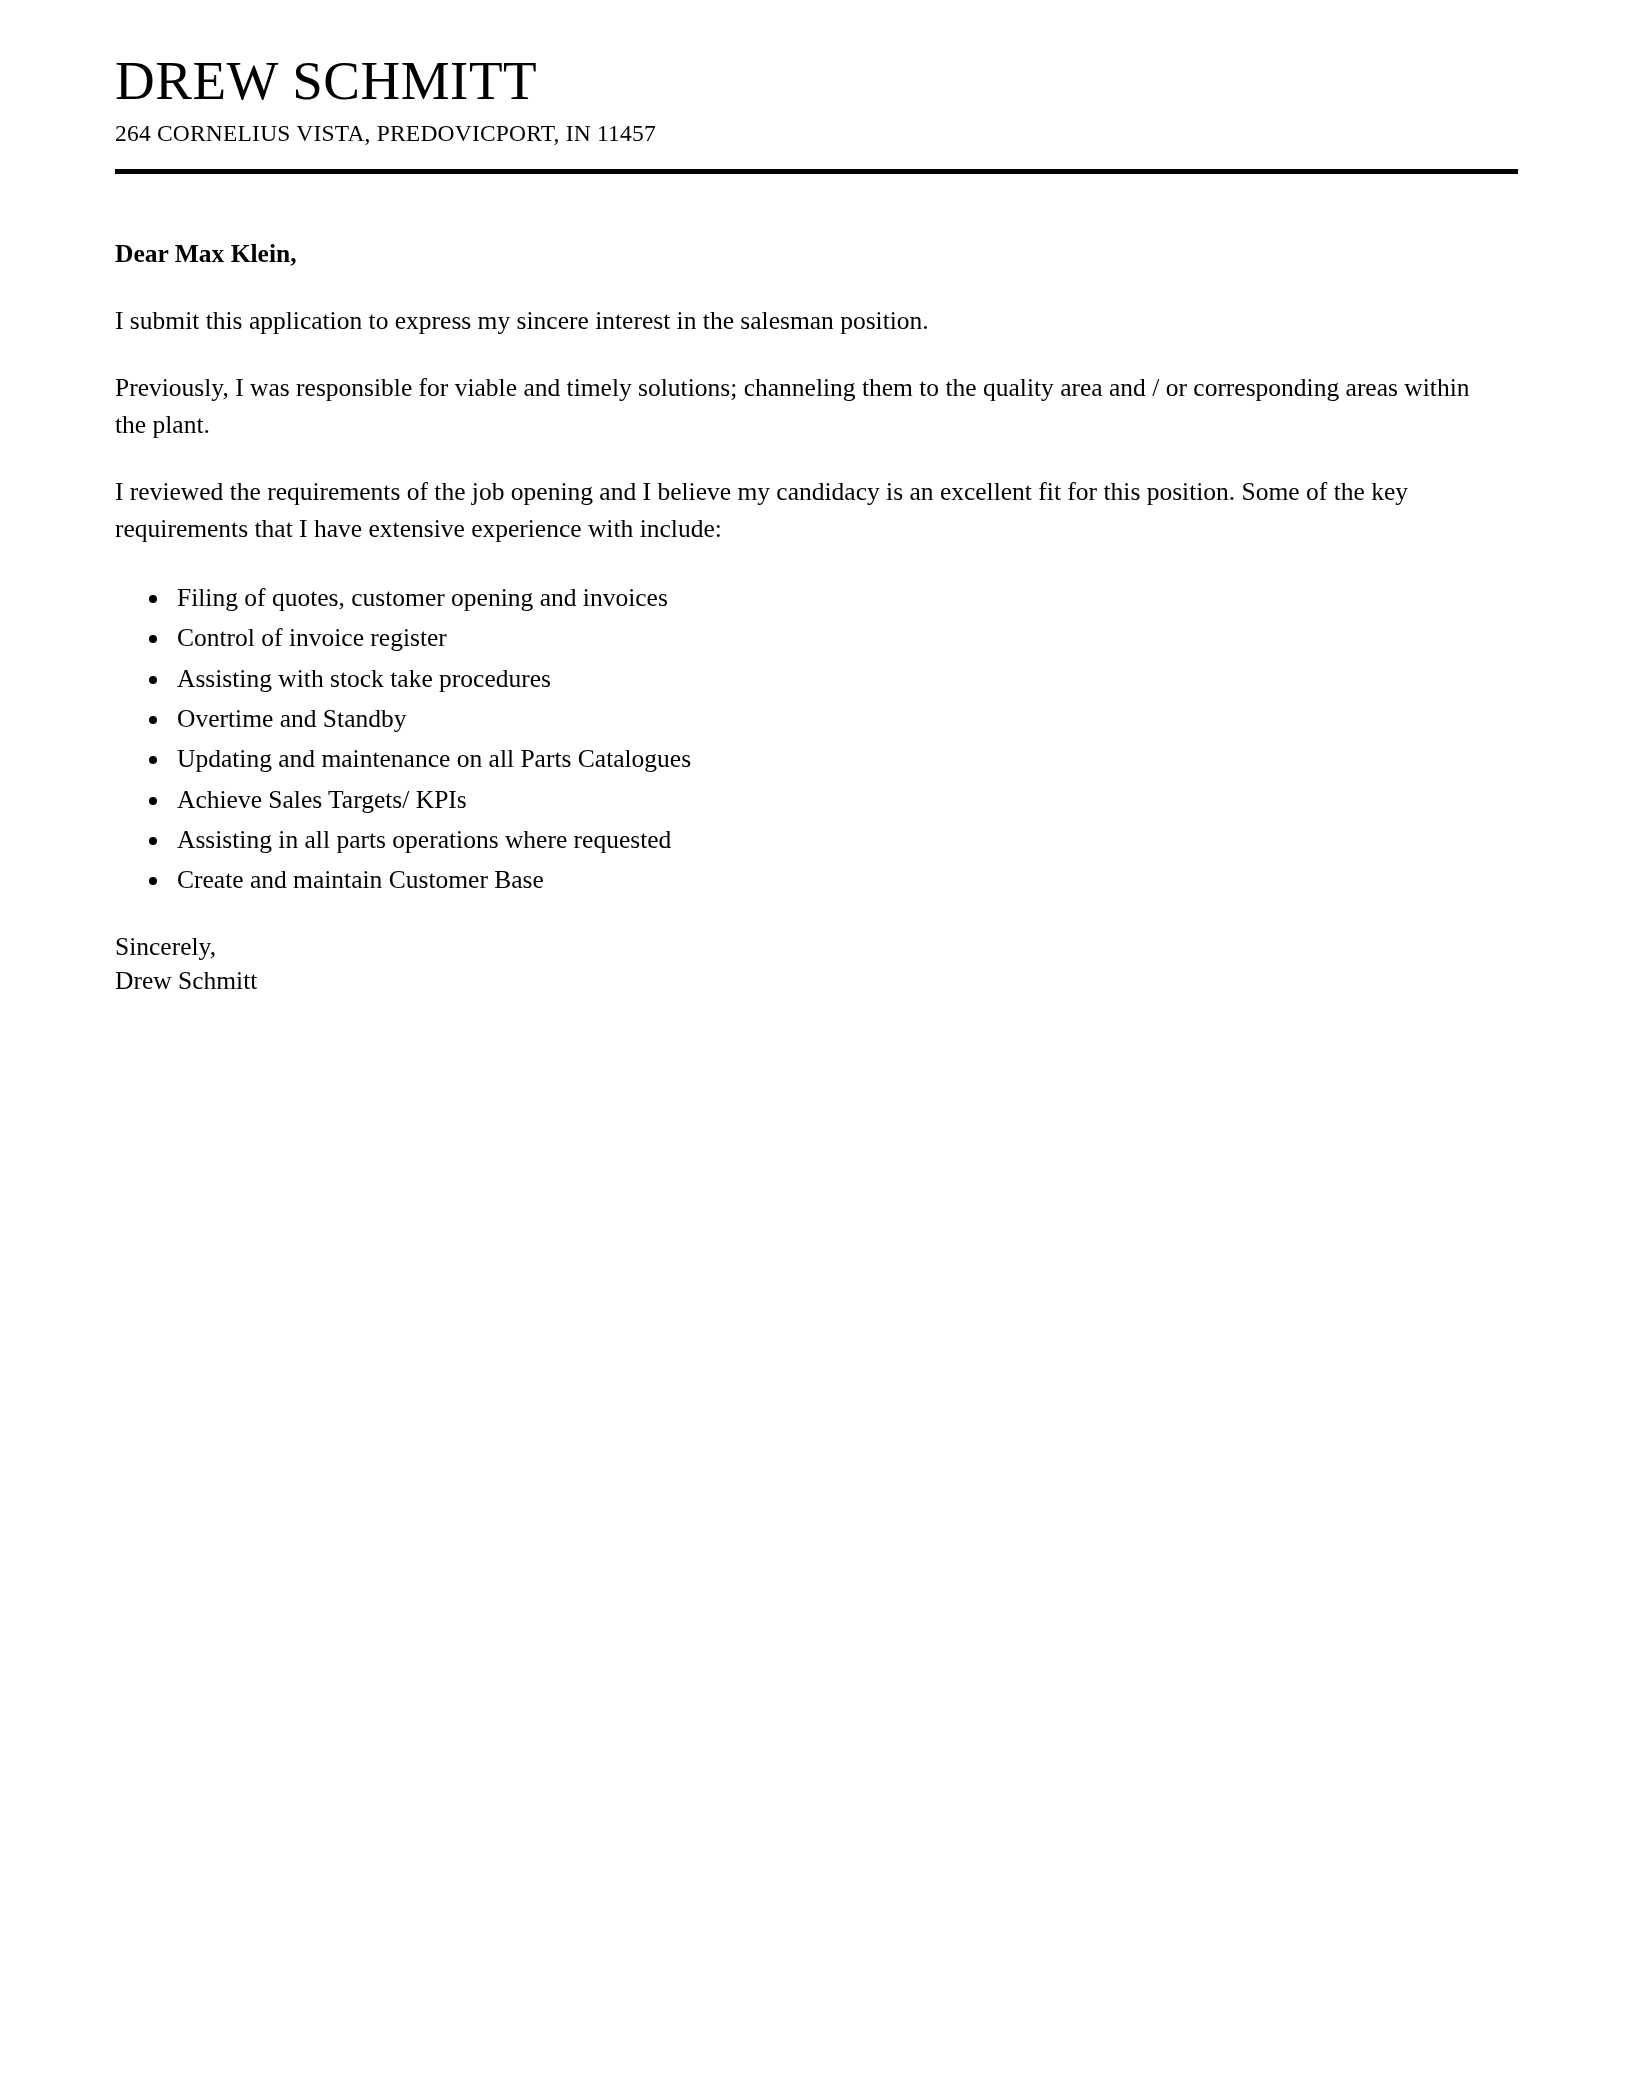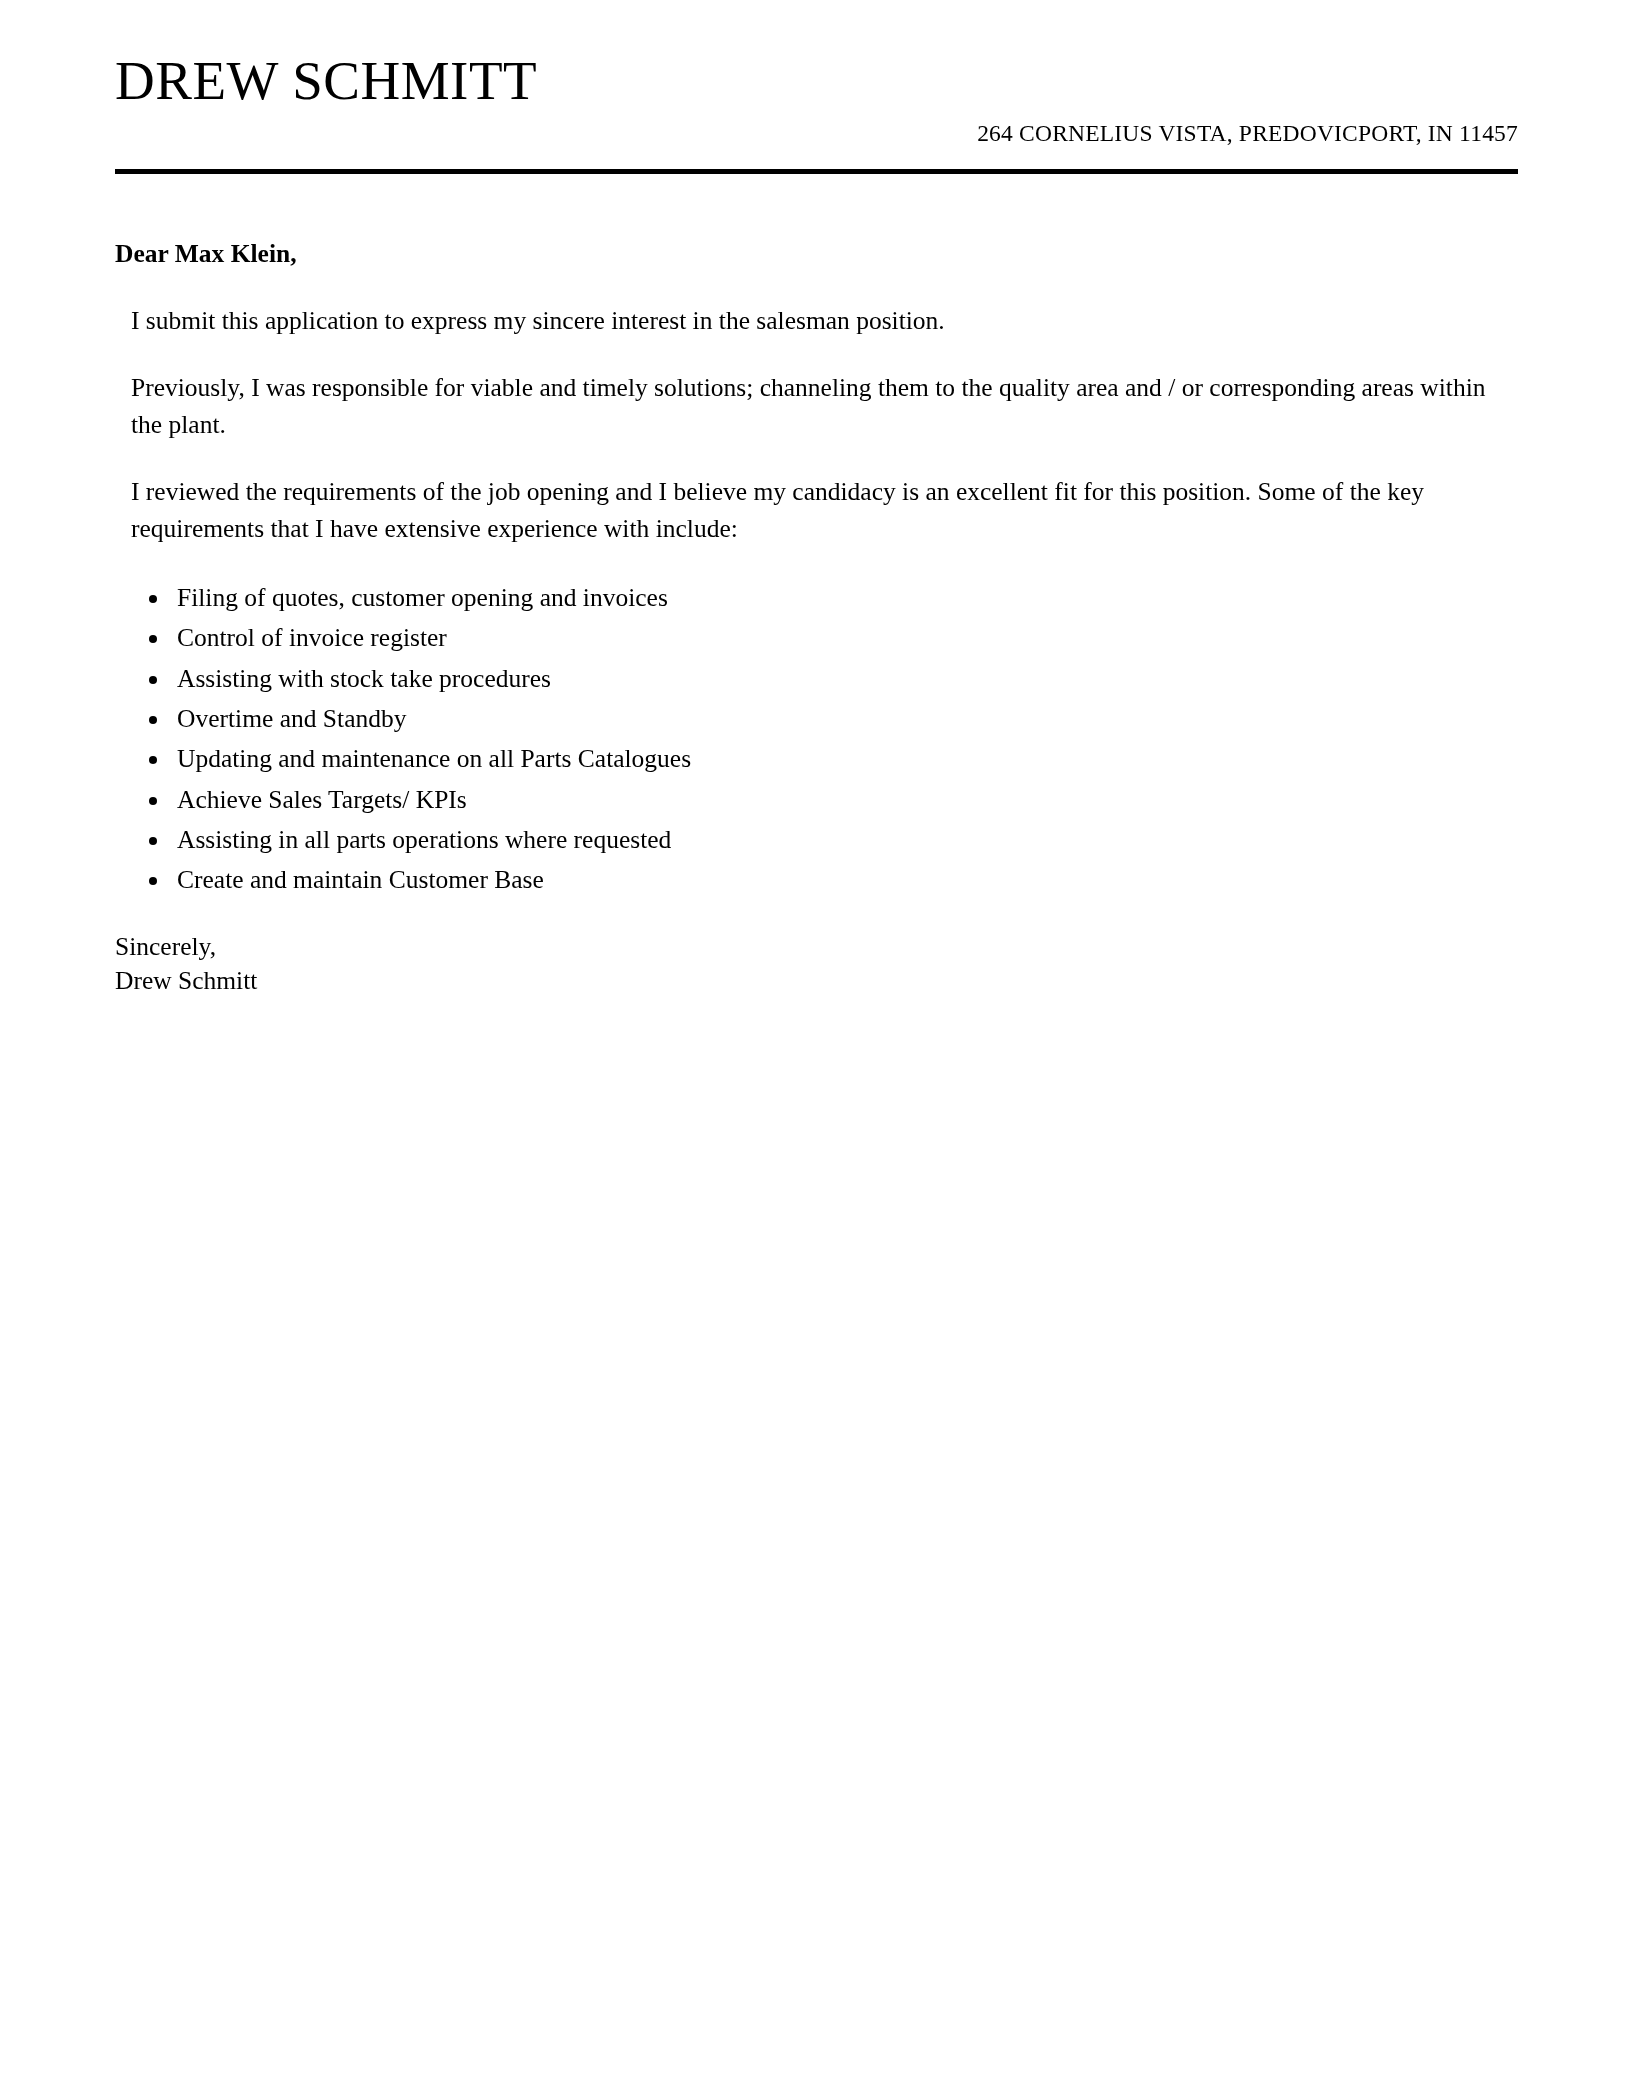--- a/index.html
+++ b/index.html
@@ -41,42 +41,41 @@
     white-space: nowrap;
     margin: 0;
   }
   .address {
     font-size: 23.5px;
     line-height: 1.2;
     font-weight: 400;
     letter-spacing: 0.2px;
     margin: 10px 0 0 0;
     white-space: nowrap;
-    text-align: right;
   }
   .rule {
     margin-top: 22px;
     width: 1403px;
     height: 5px;
     background: #000000;
   }
 
   
   .body-block {
     margin-top: 62px;
     font-size: 25.5px;
     line-height: 1.45;
   }
   .salutation {
     font-weight: bold;
     margin: 0 0 30px 0;
     font-size: 25.5px;
   }
   .para {
-    margin: 0 0 30px 16px;
+    margin: 0 0 30px 0;
     font-size: 25.5px;
     line-height: 1.45;
     max-width: 1380px;
   }
   ul.requirements {
     margin: 0 0 30px 0;
     padding-left: 56px;
     list-style-type: disc;
   }
   ul.requirements li {

